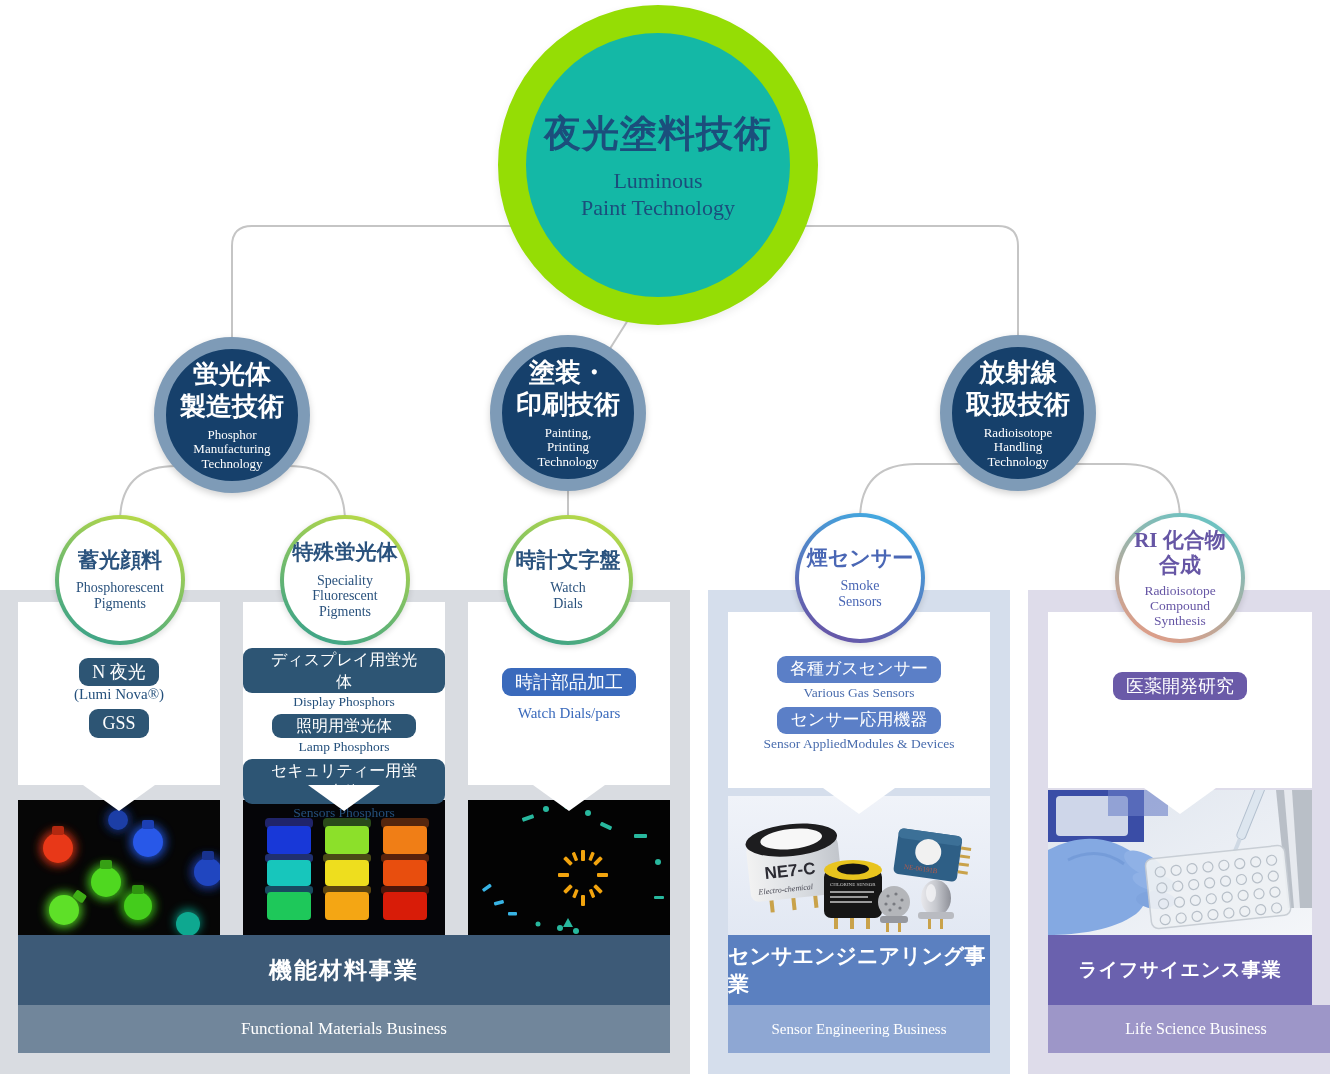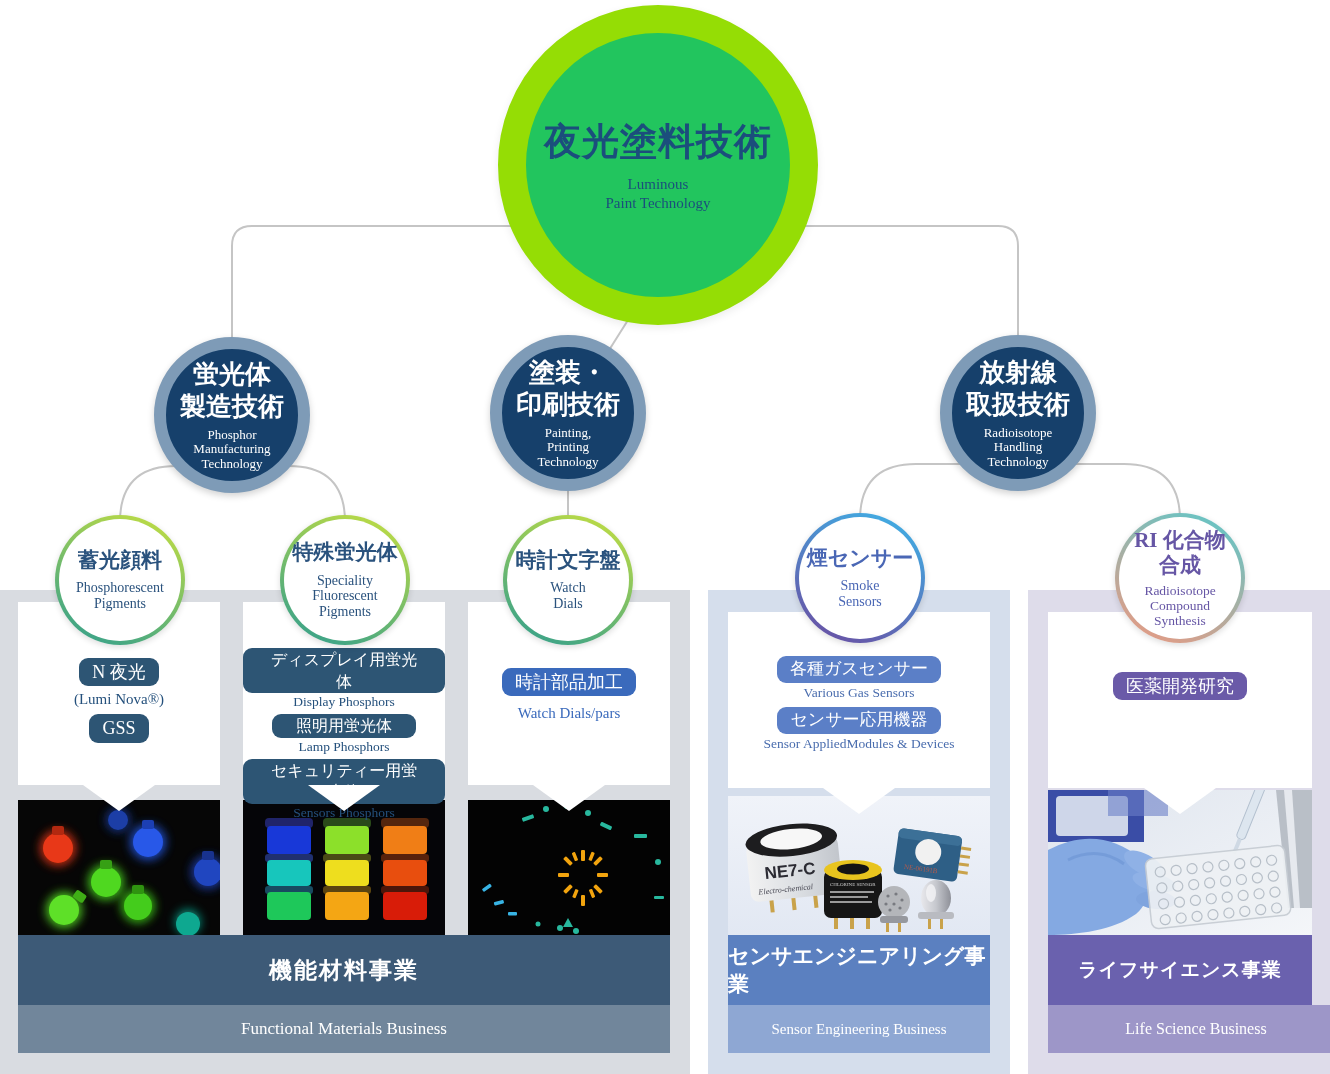--- a/index.html
+++ b/index.html
@@ -24,31 +24,31 @@
   #card-watch{left:468px;top:602px;width:202px;height:183px;padding-top:66px;box-sizing:border-box;}
   #card-sensor{left:728px;top:612px;width:262px;height:176px;padding-top:44px;box-sizing:border-box;}
   #card-ri{left:1048px;top:612px;width:264px;height:176px;padding-top:60px;box-sizing:border-box;}
   
   .badge{display:inline-block;color:#fff;border-radius:9px;padding:2px 13px;font-size:18px;line-height:1.35;text-align:center;}
   .badge-dark{background:#2d5574;}
   .badge-blue{background:#3a6abc;}
   .badge-peri{background:#5b7fc7;font-size:17px;}
   .badge-purple{background:#6a5aa8;}
   .badge-sm{font-size:16px;padding:1px 24px;}
-  .card-note{color:#24507c;font-size:15px;margin-top:5px;}
+  .card-note{color:#24507c;font-size:15px;}
   .card-en{color:#24507c;font-size:13.5px;margin:1px 0 4px 0;text-align:center;}
   .card-en-blue{color:#3a6abc;font-size:15px;margin-top:9px;}
   .card-en-peri{color:#4a6dae;font-size:13.5px;margin:2px 0 6px 0;}
   .card-en-purple{color:#6a5aa8;font-size:14px;margin-top:9px;text-align:center;line-height:1.3;}
   .mt6{margin-top:6px;}
   
   .circle{position:absolute;border-radius:50%;display:flex;flex-direction:column;align-items:center;justify-content:center;text-align:center;z-index:6;box-sizing:border-box;}
-  #root-circle{left:498px;top:5px;width:320px;height:320px;border:28px solid #95dd05;background:#22c55e;box-shadow:0 3px 8px rgba(0,0,0,.08);}
+  #root-circle{left:498px;top:5px;width:320px;height:320px;border:28px solid #95dd05;background:#14b8a6;box-shadow:0 3px 8px rgba(0,0,0,.08);}
   #root-circle .jp{font-size:37px;font-weight:700;color:#1b4e7c;letter-spacing:1px;}
-  #root-circle .en{font-size:15px;color:#1b4e7c;margin-top:8px;line-height:1.25;}
+  #root-circle .en{font-size:22px;color:#1b4e7c;margin-top:8px;line-height:1.25;}
   .tech-circle{width:156px;height:156px;border:12px solid #7e9bb7;background:#16406b;color:#ffffff;box-shadow:0 3px 7px rgba(0,0,0,.18);}
   .tech-circle .jp{font-size:26px;font-weight:700;line-height:1.25;}
   .tech-circle .en{font-size:13px;line-height:1.12;margin-top:4px;}
   #tech-phosphor{left:154px;top:337px;}
   #tech-painting{left:490px;top:335px;}
   #tech-radio{left:940px;top:335px;}
   .cat-circle{width:130px;height:130px;border:4px solid transparent;
     background:linear-gradient(#ffffff,#ffffff) padding-box,var(--ring) border-box;
     box-shadow:0 2px 6px rgba(0,0,0,.14);}
   .cat-circle .jp{font-size:21px;font-weight:700;line-height:1.2;}

